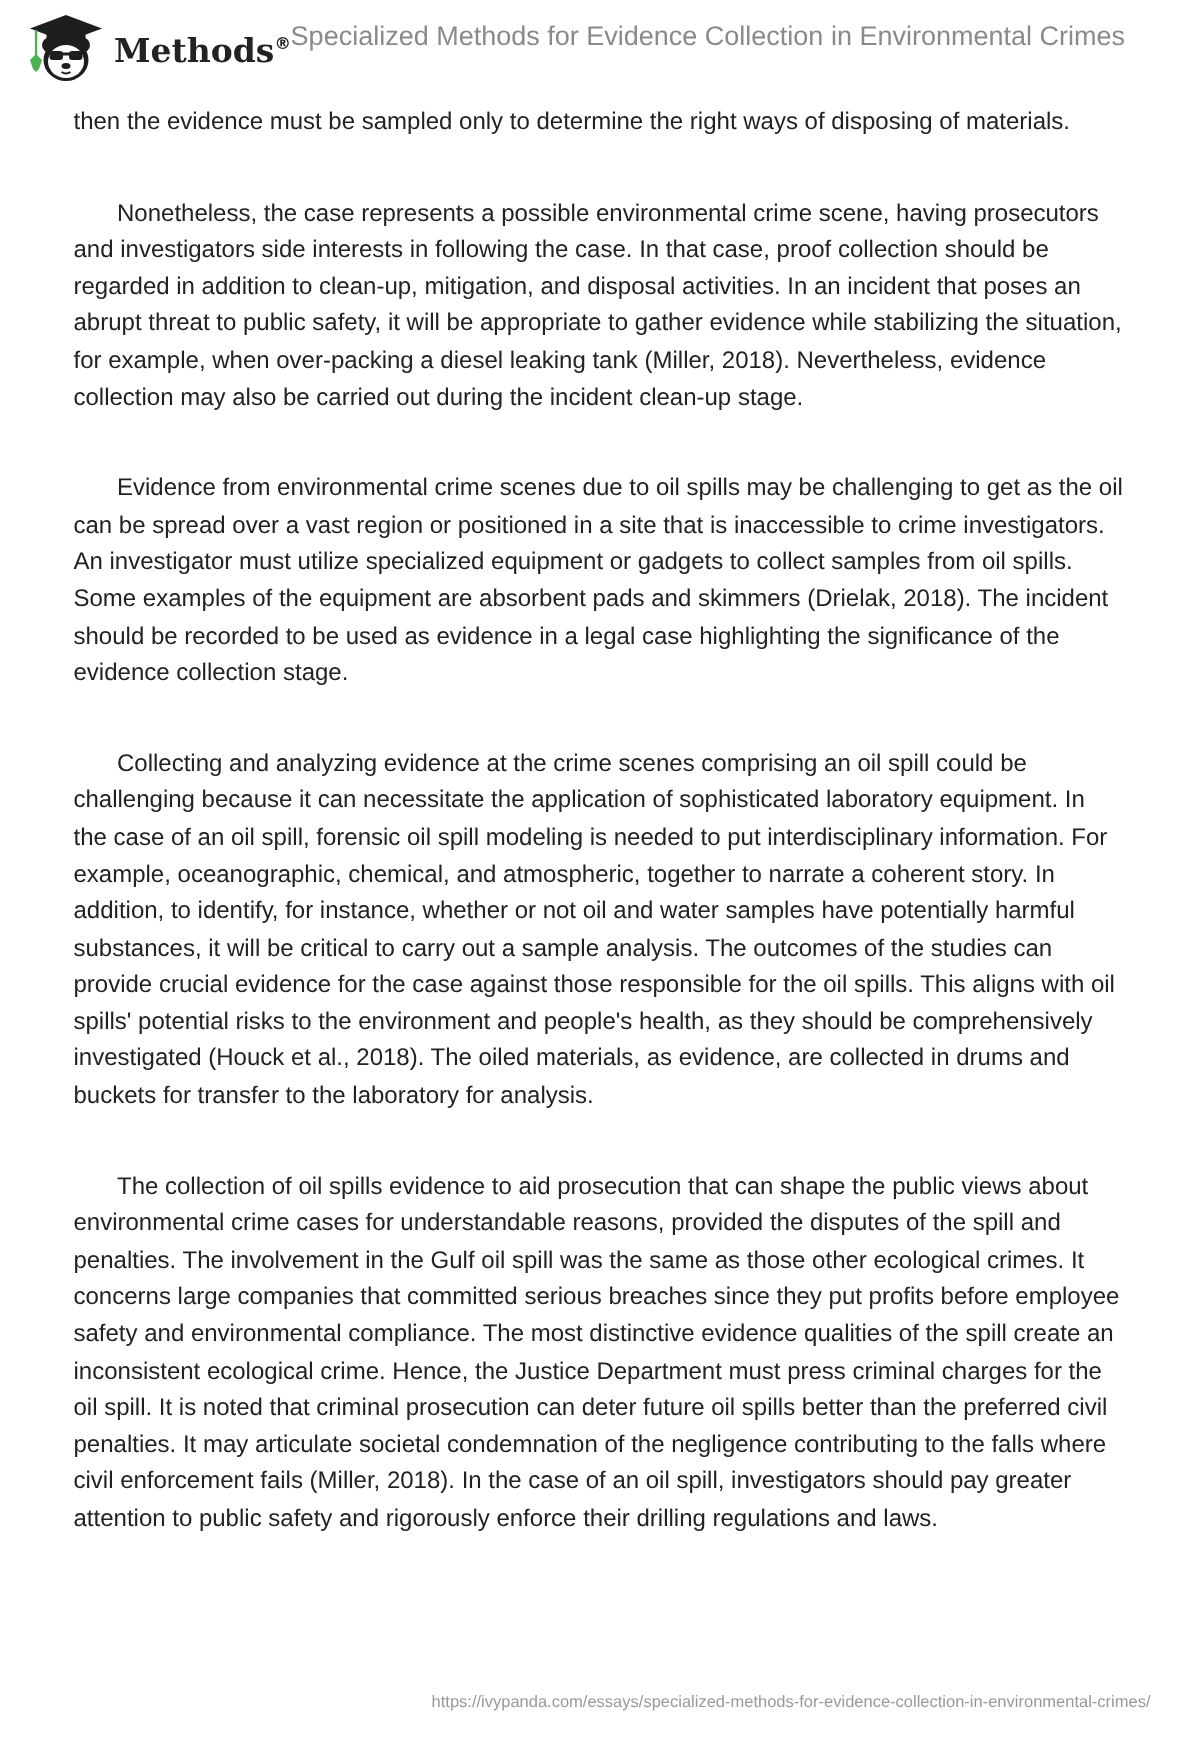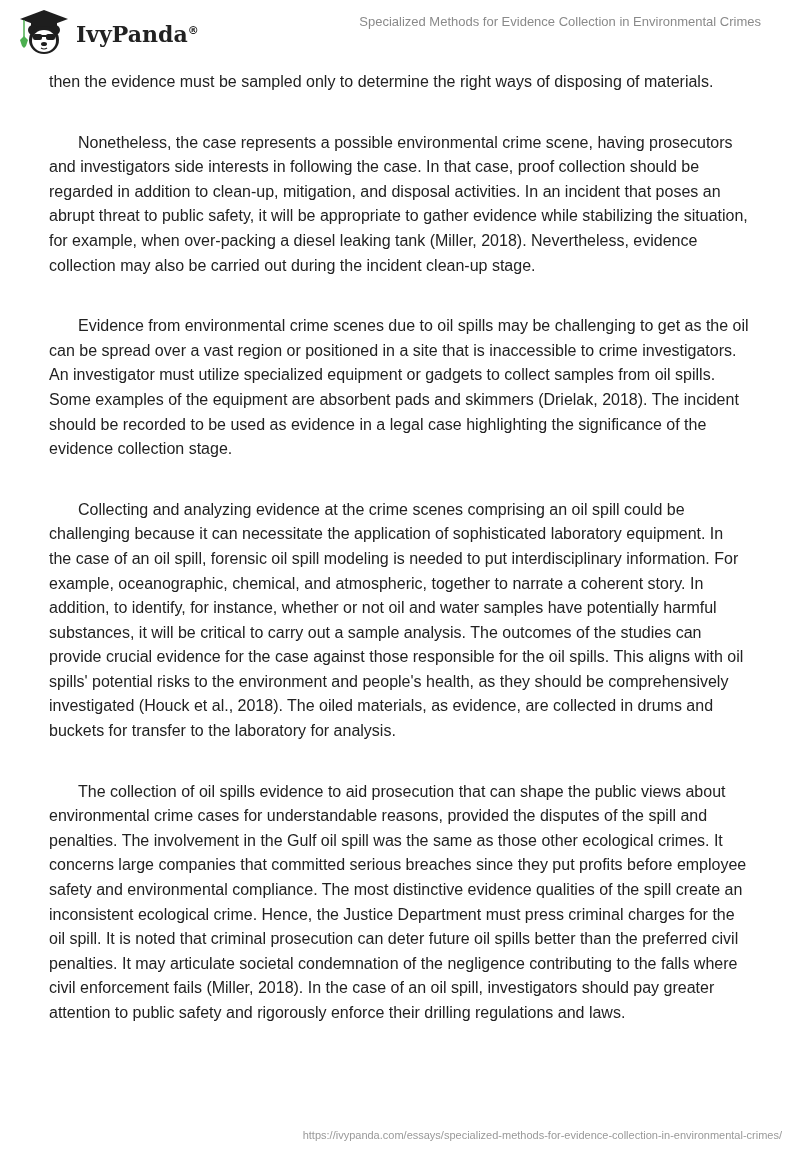--- a/index.html
+++ b/index.html
@@ -46,23 +46,23 @@
       top: 2px;
     }
     .logo-reg {
       font-size: 11px;
       vertical-align: super;
       font-family: "DejaVu Sans", sans-serif;
       font-weight: bold;
     }
     .doc-title {
       position: absolute;
-      right: 39px;
+      right: 50px;
       top: 14px;
-      font-size: 13px;
+      font-size: 18px;
       color: #8a8a8a;
     }
     .content {
       position: absolute;
       left: 49px;
       top: 70px;
       width: 700px;
       font-size: 16px;
       line-height: 24.6px;
       color: #222222;
@@ -70,21 +70,21 @@
     .content p {
       margin: 0 0 16px 0;
       text-indent: 0;
     }
     .content p.indent {
       text-indent: 29px;
       margin-top: 36px;
     }
     .footer-url {
       position: absolute;
-      right: 18px;
+      right: 33px;
       top: 1129px;
       font-size: 11px;
       color: #999999;
     }
   </style>
 </head>
 <body>
 
 <div class="header">
   <div class="logo">
@@ -101,21 +101,21 @@
       <ellipse cx="28" cy="32" rx="15" ry="14" fill="#1e1e1e"></ellipse>
       <ellipse cx="28" cy="33" rx="12" ry="11" fill="#ffffff"></ellipse>
 
       <rect x="17" y="26" width="9" height="6" rx="2" fill="#1e1e1e"></rect>
       <rect x="30" y="26" width="9" height="6" rx="2" fill="#1e1e1e"></rect>
       <rect x="25" y="27" width="6" height="2" fill="#1e1e1e"></rect>
 
       <ellipse cx="28" cy="36" rx="3" ry="2" fill="#1e1e1e"></ellipse>
       <path d="M25,40 Q28,42 31,40" stroke="#1e1e1e" stroke-width="1.2" fill="none"></path>
     </svg>
-    <span class="logo-text"><span>IvyPanda</span><span class="logo-reg">®</span></span>
+    <span class="logo-text"><span>Methods</span><span class="logo-reg">®</span></span>
   </div>
   <div class="doc-title">Specialized Methods for Evidence Collection in Environmental Crimes</div>
 </div>
 
 <div class="content">
   <p>then the evidence must be sampled only to determine the right ways of disposing of materials.</p>
   <p class="indent">Nonetheless, the case represents a possible environmental crime scene, having prosecutors and investigators side interests in following the case. In that case, proof collection should be regarded in addition to clean-up, mitigation, and disposal activities. In an incident that poses an abrupt threat to public safety, it will be appropriate to gather evidence while stabilizing the situation, for example, when over-packing a diesel leaking tank (Miller, 2018). Nevertheless, evidence collection may also be carried out during the incident clean-up stage.</p>
   <p class="indent">Evidence from environmental crime scenes due to oil spills may be challenging to get as the oil can be spread over a vast region or positioned in a site that is inaccessible to crime investigators. An investigator must utilize specialized equipment or gadgets to collect samples from oil spills. Some examples of the equipment are absorbent pads and skimmers (Drielak, 2018). The incident should be recorded to be used as evidence in a legal case highlighting the significance of the evidence collection stage.</p>
   <p class="indent">Collecting and analyzing evidence at the crime scenes comprising an oil spill could be challenging because it can necessitate the application of sophisticated laboratory equipment. In the case of an oil spill, forensic oil spill modeling is needed to put interdisciplinary information. For example, oceanographic, chemical, and atmospheric, together to narrate a coherent story. In addition, to identify, for instance, whether or not oil and water samples have potentially harmful substances, it will be critical to carry out a sample analysis. The outcomes of the studies can provide crucial evidence for the case against those responsible for the oil spills. This aligns with oil spills' potential risks to the environment and people's health, as they should be comprehensively investigated (Houck et al., 2018). The oiled materials, as evidence, are collected in drums and buckets for transfer to the laboratory for analysis.</p>
   <p class="indent">The collection of oil spills evidence to aid prosecution that can shape the public views about environmental crime cases for understandable reasons, provided the disputes of the spill and penalties. The involvement in the Gulf oil spill was the same as those other ecological crimes. It concerns large companies that committed serious breaches since they put profits before employee safety and environmental compliance. The most distinctive evidence qualities of the spill create an inconsistent ecological crime. Hence, the Justice Department must press criminal charges for the oil spill. It is noted that criminal prosecution can deter future oil spills better than the preferred civil penalties. It may articulate societal condemnation of the negligence contributing to the falls where civil enforcement fails (Miller, 2018). In the case of an oil spill, investigators should pay greater attention to public safety and rigorously enforce their drilling regulations and laws.</p>

